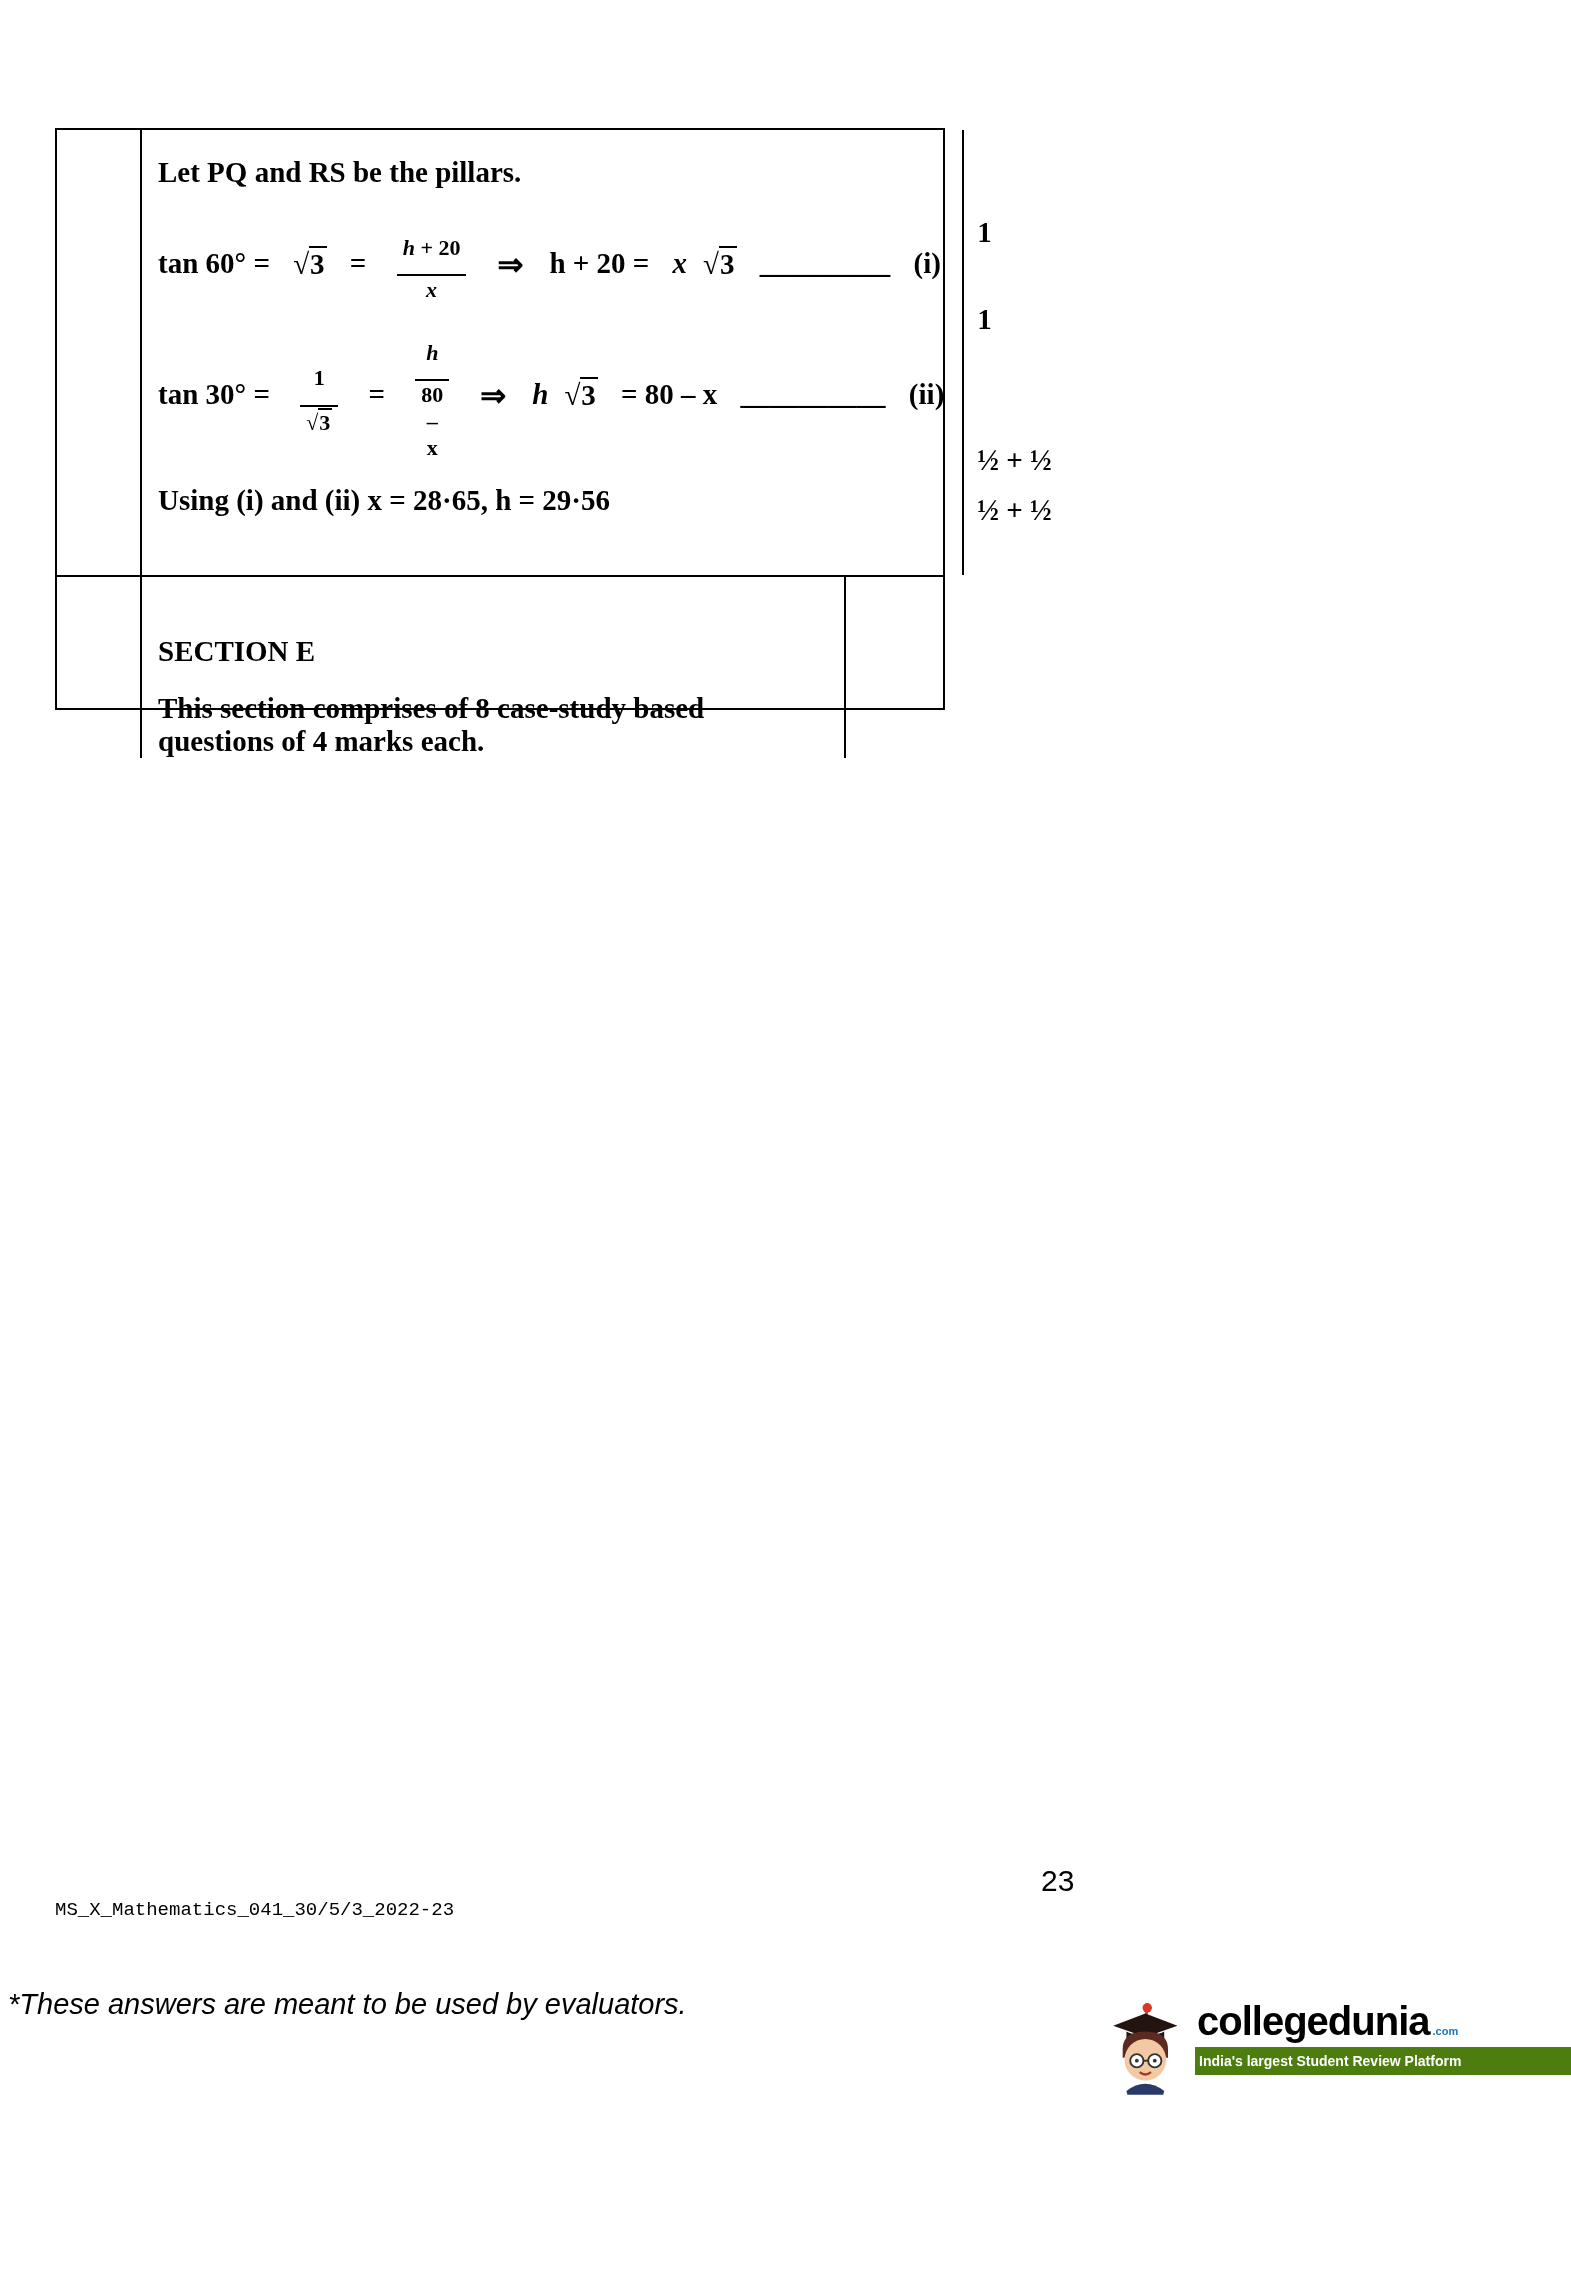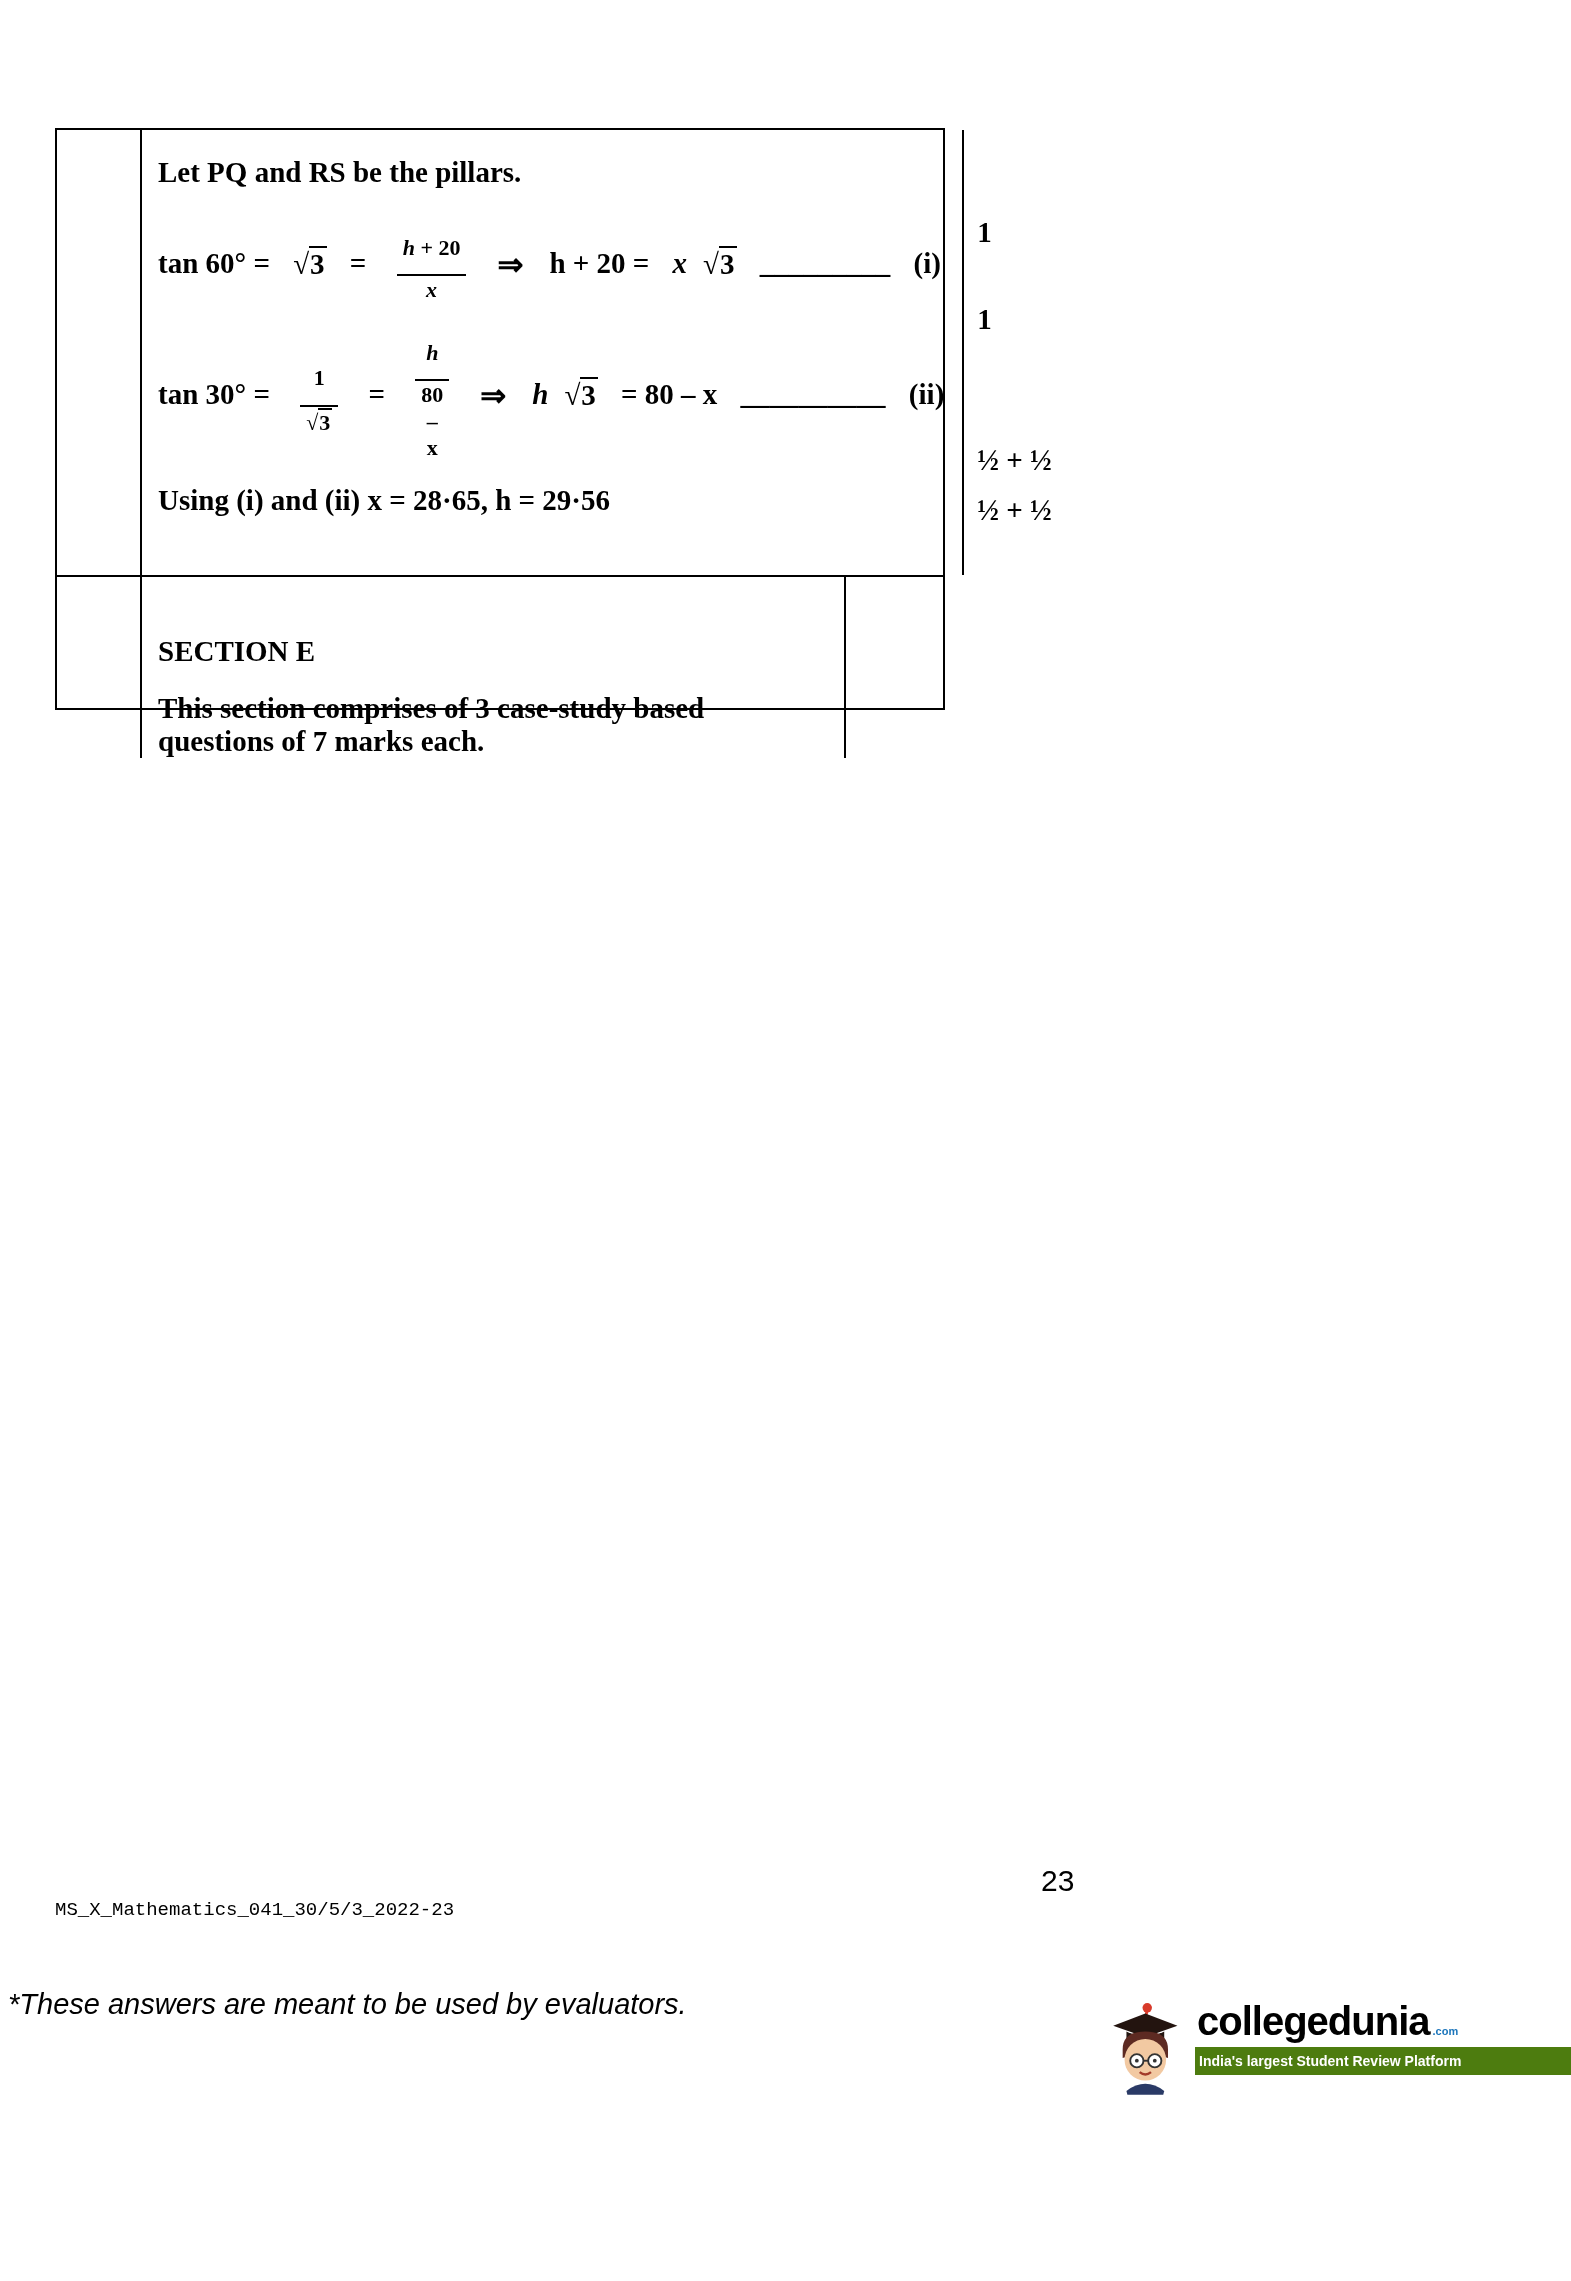--- a/index.html
+++ b/index.html
@@ -201,21 +201,21 @@
         <div class="mark mark-2">1</div>
         <div class="mark mark-3">½ + ½</div>
         <div class="mark mark-4">½ + ½</div>
       </div>
     </div>
 
     <div class="trow trow-2">
       <div class="cell cell-qno"></div>
       <div class="cell cell-main">
         <p class="section-head">SECTION E</p>
-        <p class="section-text">This section comprises of 3 case-study based questions of 7 marks each.</p>
+        <p class="section-text">This section comprises of 8 case-study based questions of 4 marks each.</p>
       </div>
       <div class="cell cell-marks"></div>
     </div>
 
   </div>
 
   <div class="page-number">23</div>
   <div class="doc-code">MS_X_Mathematics_041_30/5/3_2022-23</div>
   <div class="evaluator-note">*These answers are meant to be used by evaluators.</div>
 

